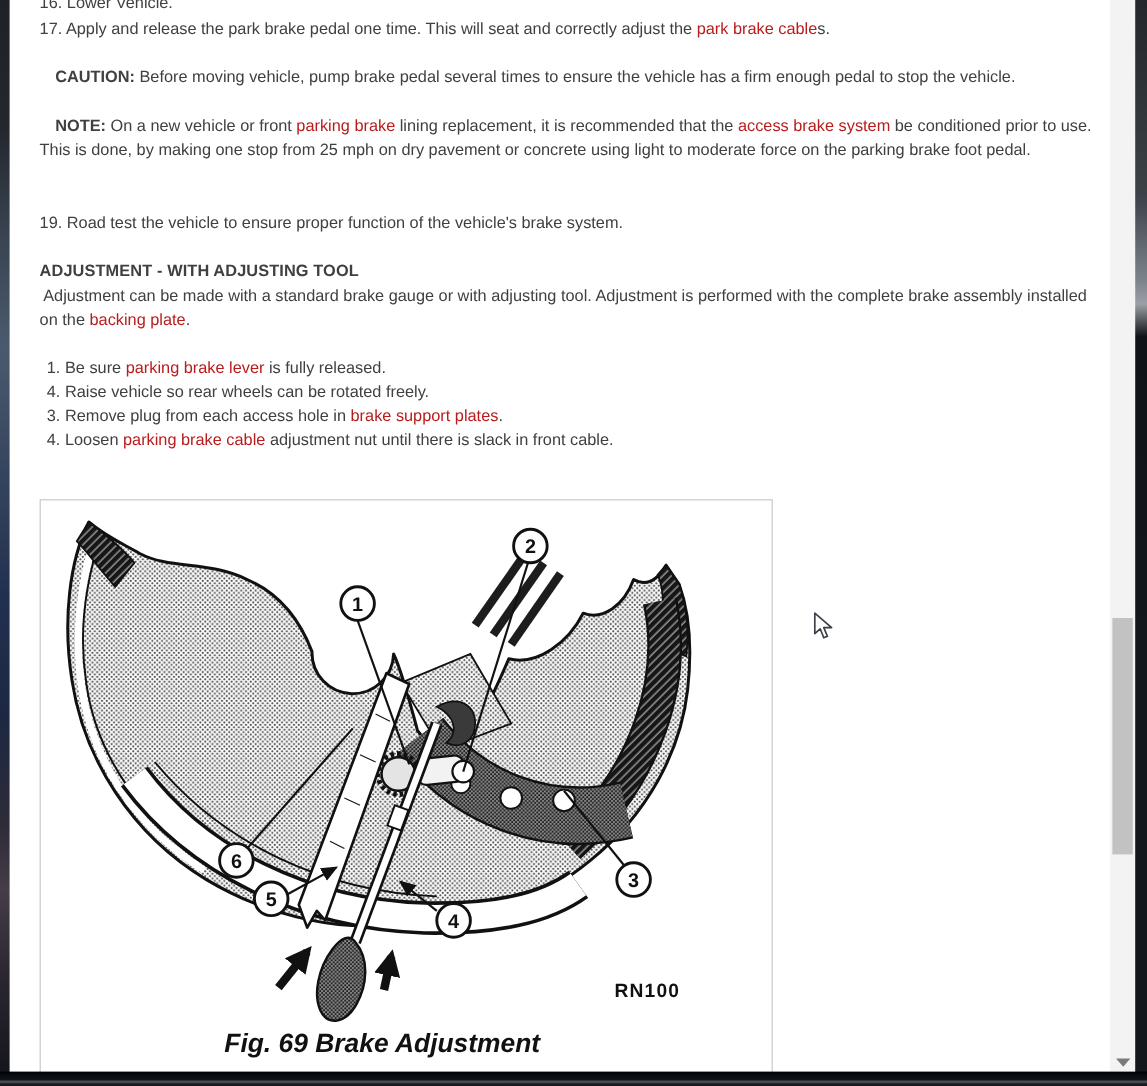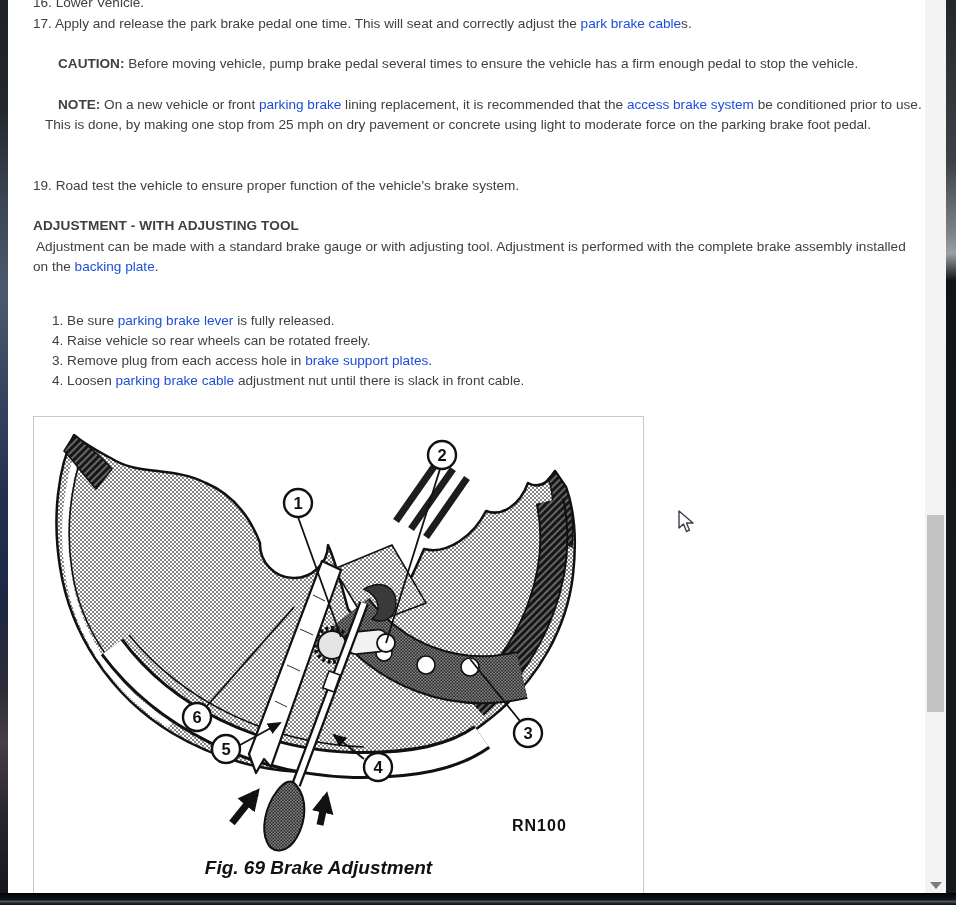--- a/index.html
+++ b/index.html
@@ -34,34 +34,34 @@
   .scroll-down-arrow{
     position:absolute;left:5px;top:882px;width:0;height:0;
     border-left:6px solid transparent;border-right:6px solid transparent;
     border-top:7px solid #7a7a7a;
   }
   
   .para{
     position:absolute;left:33px;width:884px;
     font-size:13.6px;line-height:20.4px;color:#3e4042;
   }
-  .indented{text-indent:13px;margin-left:12px;}
+  .indented{text-indent:13px;}
   .slight-indent{text-indent:3px;}
-  .list-item{left:52px;width:879px;margin-top:14px;}
+  .list-item{left:39px;width:879px;}
   .bld{font-weight:bold;}
   .hdr{font-weight:bold;letter-spacing:.1px;}
-  .lnk{color:#1d4ed8;text-decoration:none;cursor:pointer;}
+  .lnk{color:#b91c1c;text-decoration:none;cursor:pointer;}
   
   .figure-box{
     position:absolute;left:33px;top:416px;width:611px;height:500px;
     border:1px solid #c9c9c9;background:#fff;box-sizing:border-box;overflow:hidden;z-index:2;
   }
   .figure-caption{
     position:absolute;left:0;top:440px;width:100%;text-align:center;
-    font-weight:bold;font-style:italic;font-size:19px;color:#111;
+    font-weight:bold;font-style:italic;font-size:22px;color:#111;
     padding-right:40px;box-sizing:border-box;
   }
   
   .cursor{position:absolute;left:677px;top:510px;z-index:20;}
 </style>
 </head>
 <body>
 
 <div class="left-strip"></div>
 

